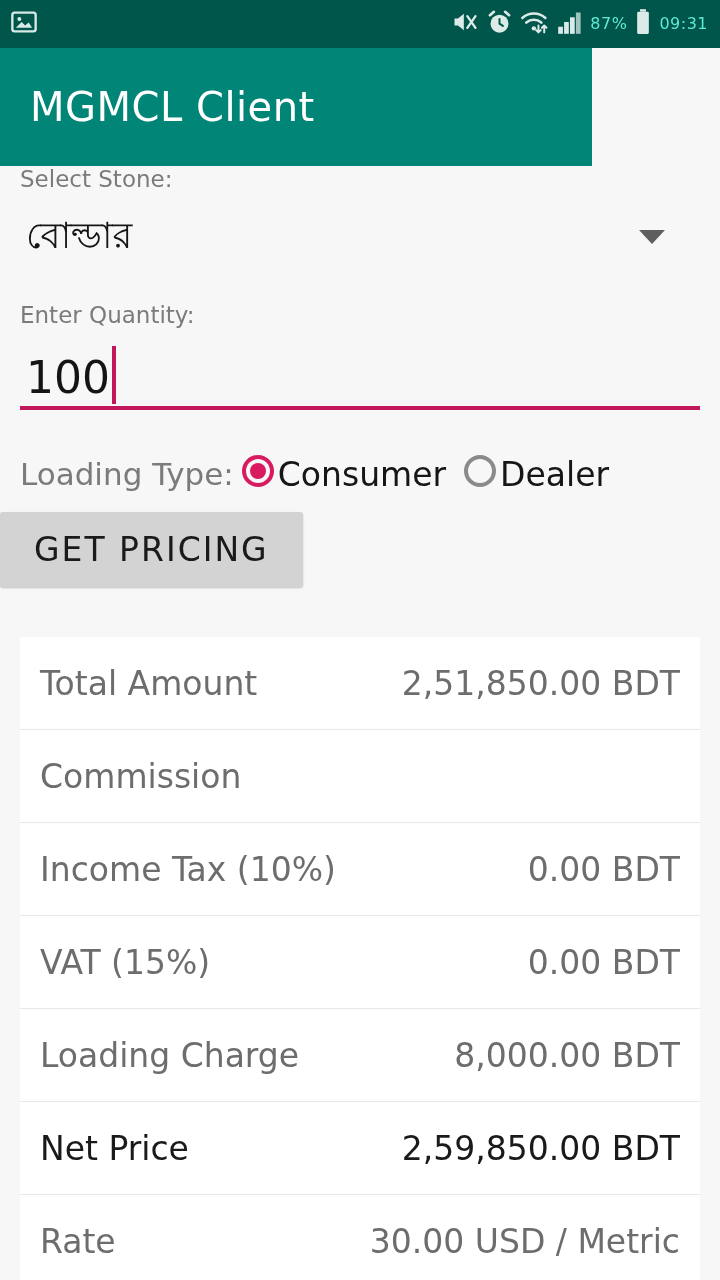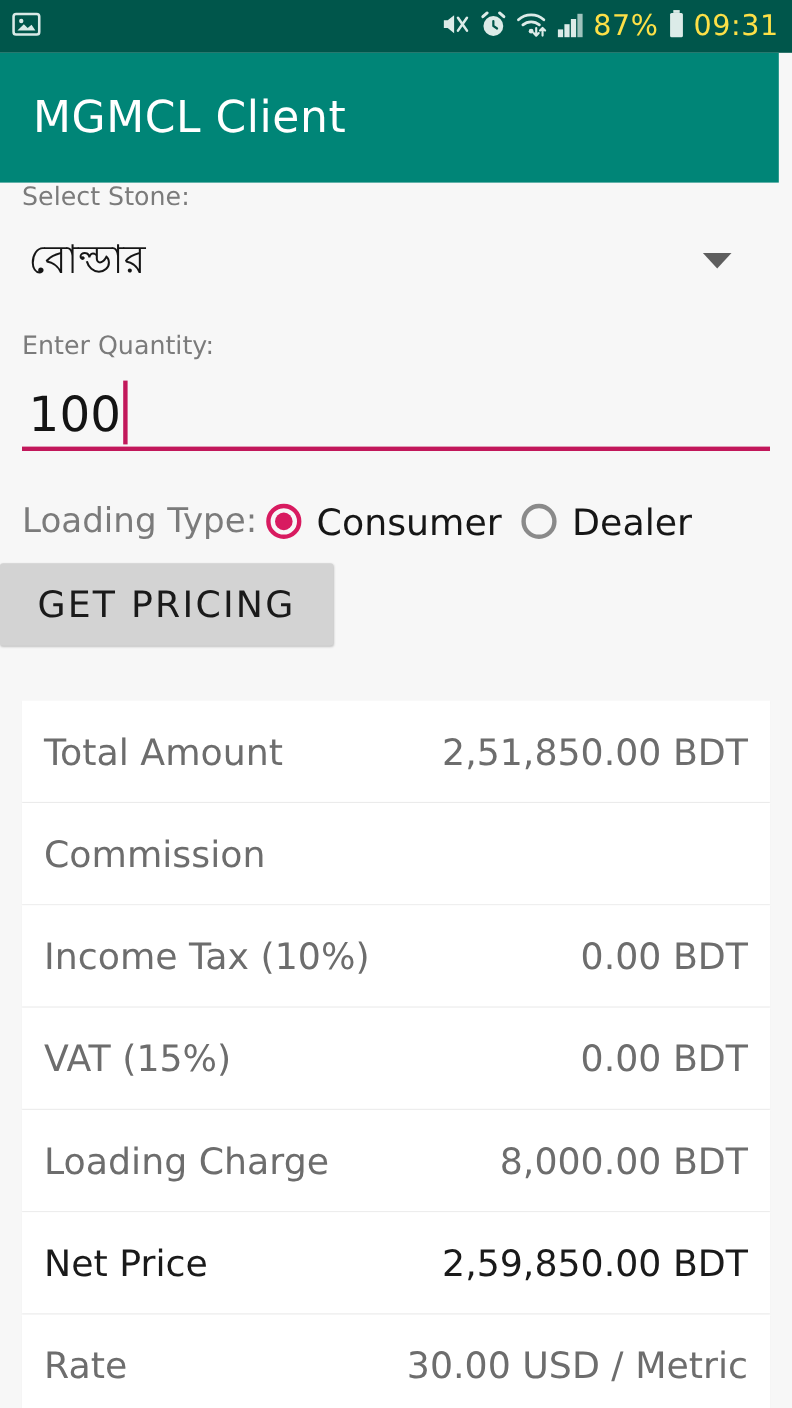--- a/index.html
+++ b/index.html
@@ -14,27 +14,27 @@
   
   .statusbar{
     position:absolute; top:0; left:0; width:720px; height:48px;
     background:#00564b; display:flex; align-items:center;
     padding:0 12px 0 10px;
   }
   .sb-left{ display:flex; align-items:center; gap:8px; }
   .sb-right{ margin-left:auto; display:flex; align-items:center; gap:7px; }
   .sb-icon{ display:block; }
   .sb-text{
-    color:#fde047; font-size:26px; letter-spacing:0.5px;
+    color:#5eead4; font-size:16px; letter-spacing:0.5px;
     font-family:"DejaVu Sans", sans-serif; line-height:1;
   }
 
   
   .appbar{
-    position:absolute; top:48px; left:0; width:708px; height:118px;
+    position:absolute; top:48px; left:0; width:592px; height:118px;
     background:#008577; display:flex; align-items:center;
     padding-left:30px;
   }
   .appbar-title{
     color:#ffffff; font-size:40px; letter-spacing:0.5px;
     font-family:"DejaVu Sans", sans-serif; font-weight:400;
   }
 
   
   .form{ position:absolute; top:166px; left:0; width:720px; }
@@ -82,21 +82,21 @@
   
   .client-row{
     margin-top:36px; display:flex; align-items:center;
     padding-left:20px; height:64px;
   }
   .client-label{
     color:#7b7b7b; font-size:31px;
     font-family:"DejaVu Sans", sans-serif;
   }
   .radio-group{ display:flex; align-items:center; margin-left:8px; }
-  .radio-opt{ display:flex; align-items:center; gap:14px; margin-right:18px; }
+  .radio-opt{ display:flex; align-items:flex-start; gap:4px; margin-right:18px; }
   .radio{
     width:32px; height:32px; border-radius:50%;
     border:4px solid #8a8a8a; background:transparent;
     position:relative; flex:0 0 auto;
   }
   .radio.checked{ border-color:#d81b60; }
   .radio.checked::after{
     content:""; position:absolute; left:50%; top:50%;
     width:16px; height:16px; border-radius:50%;
     background:#d81b60; transform:translate(-50%,-50%);

